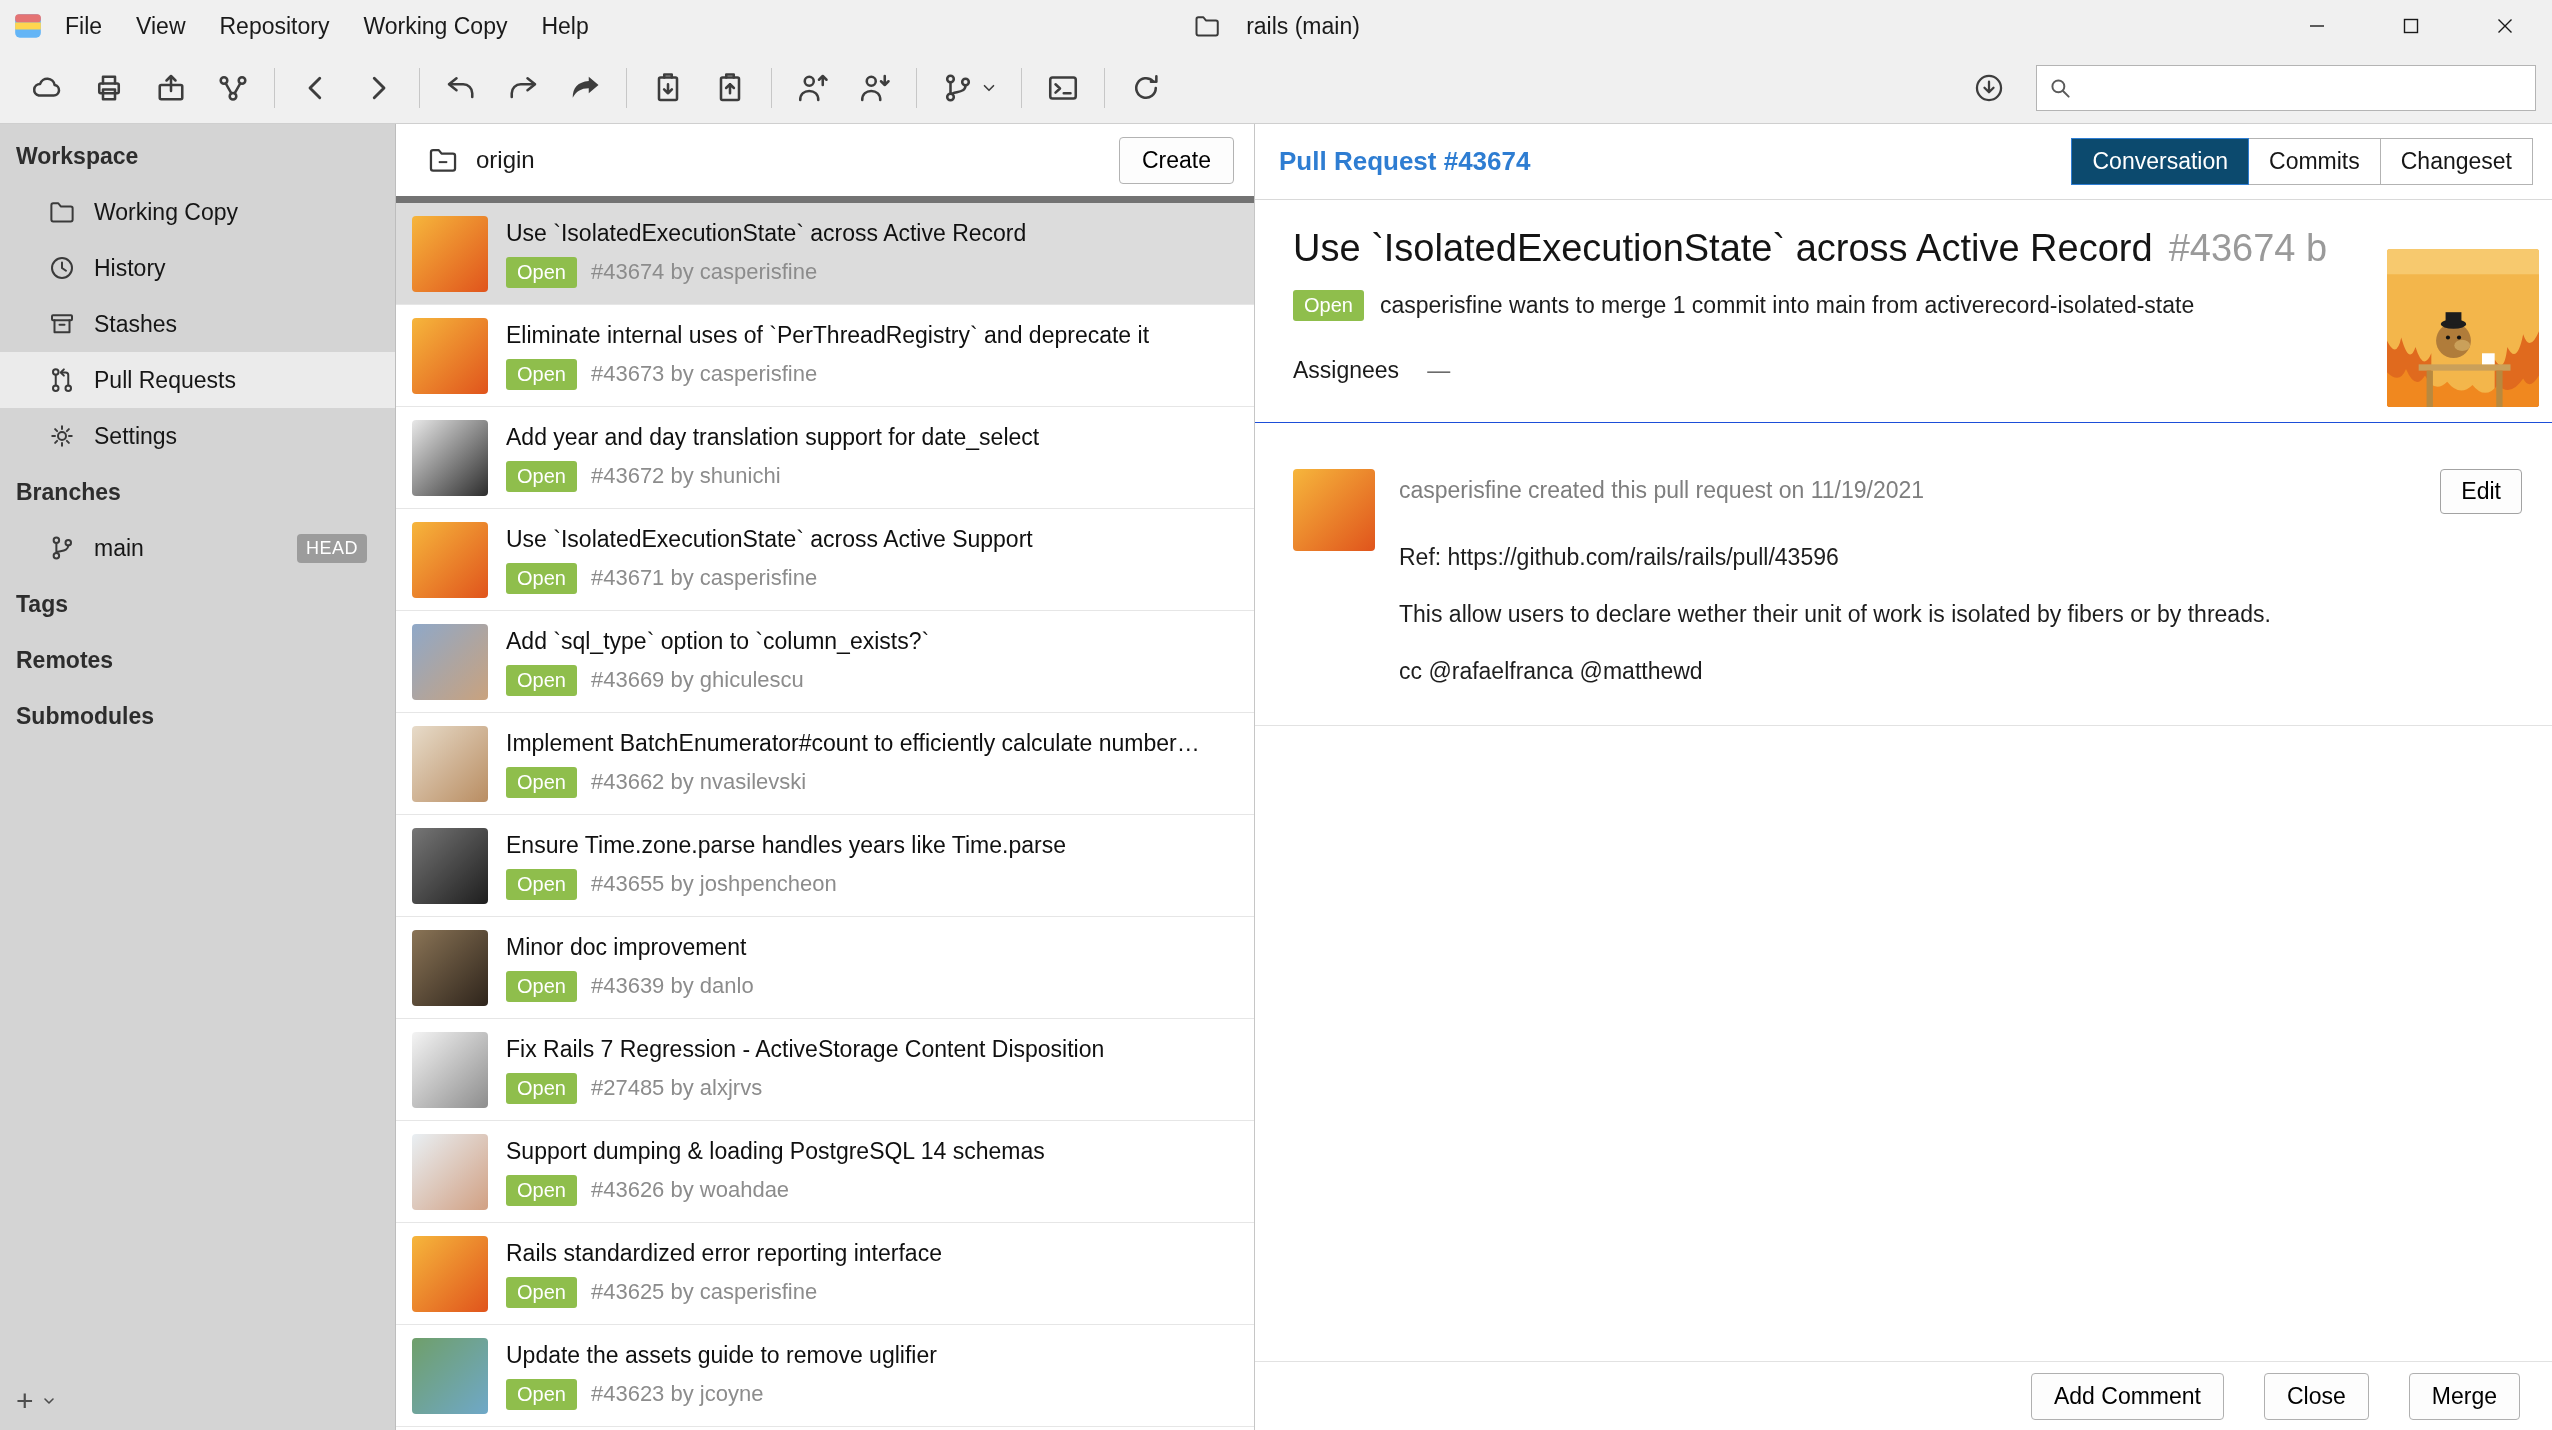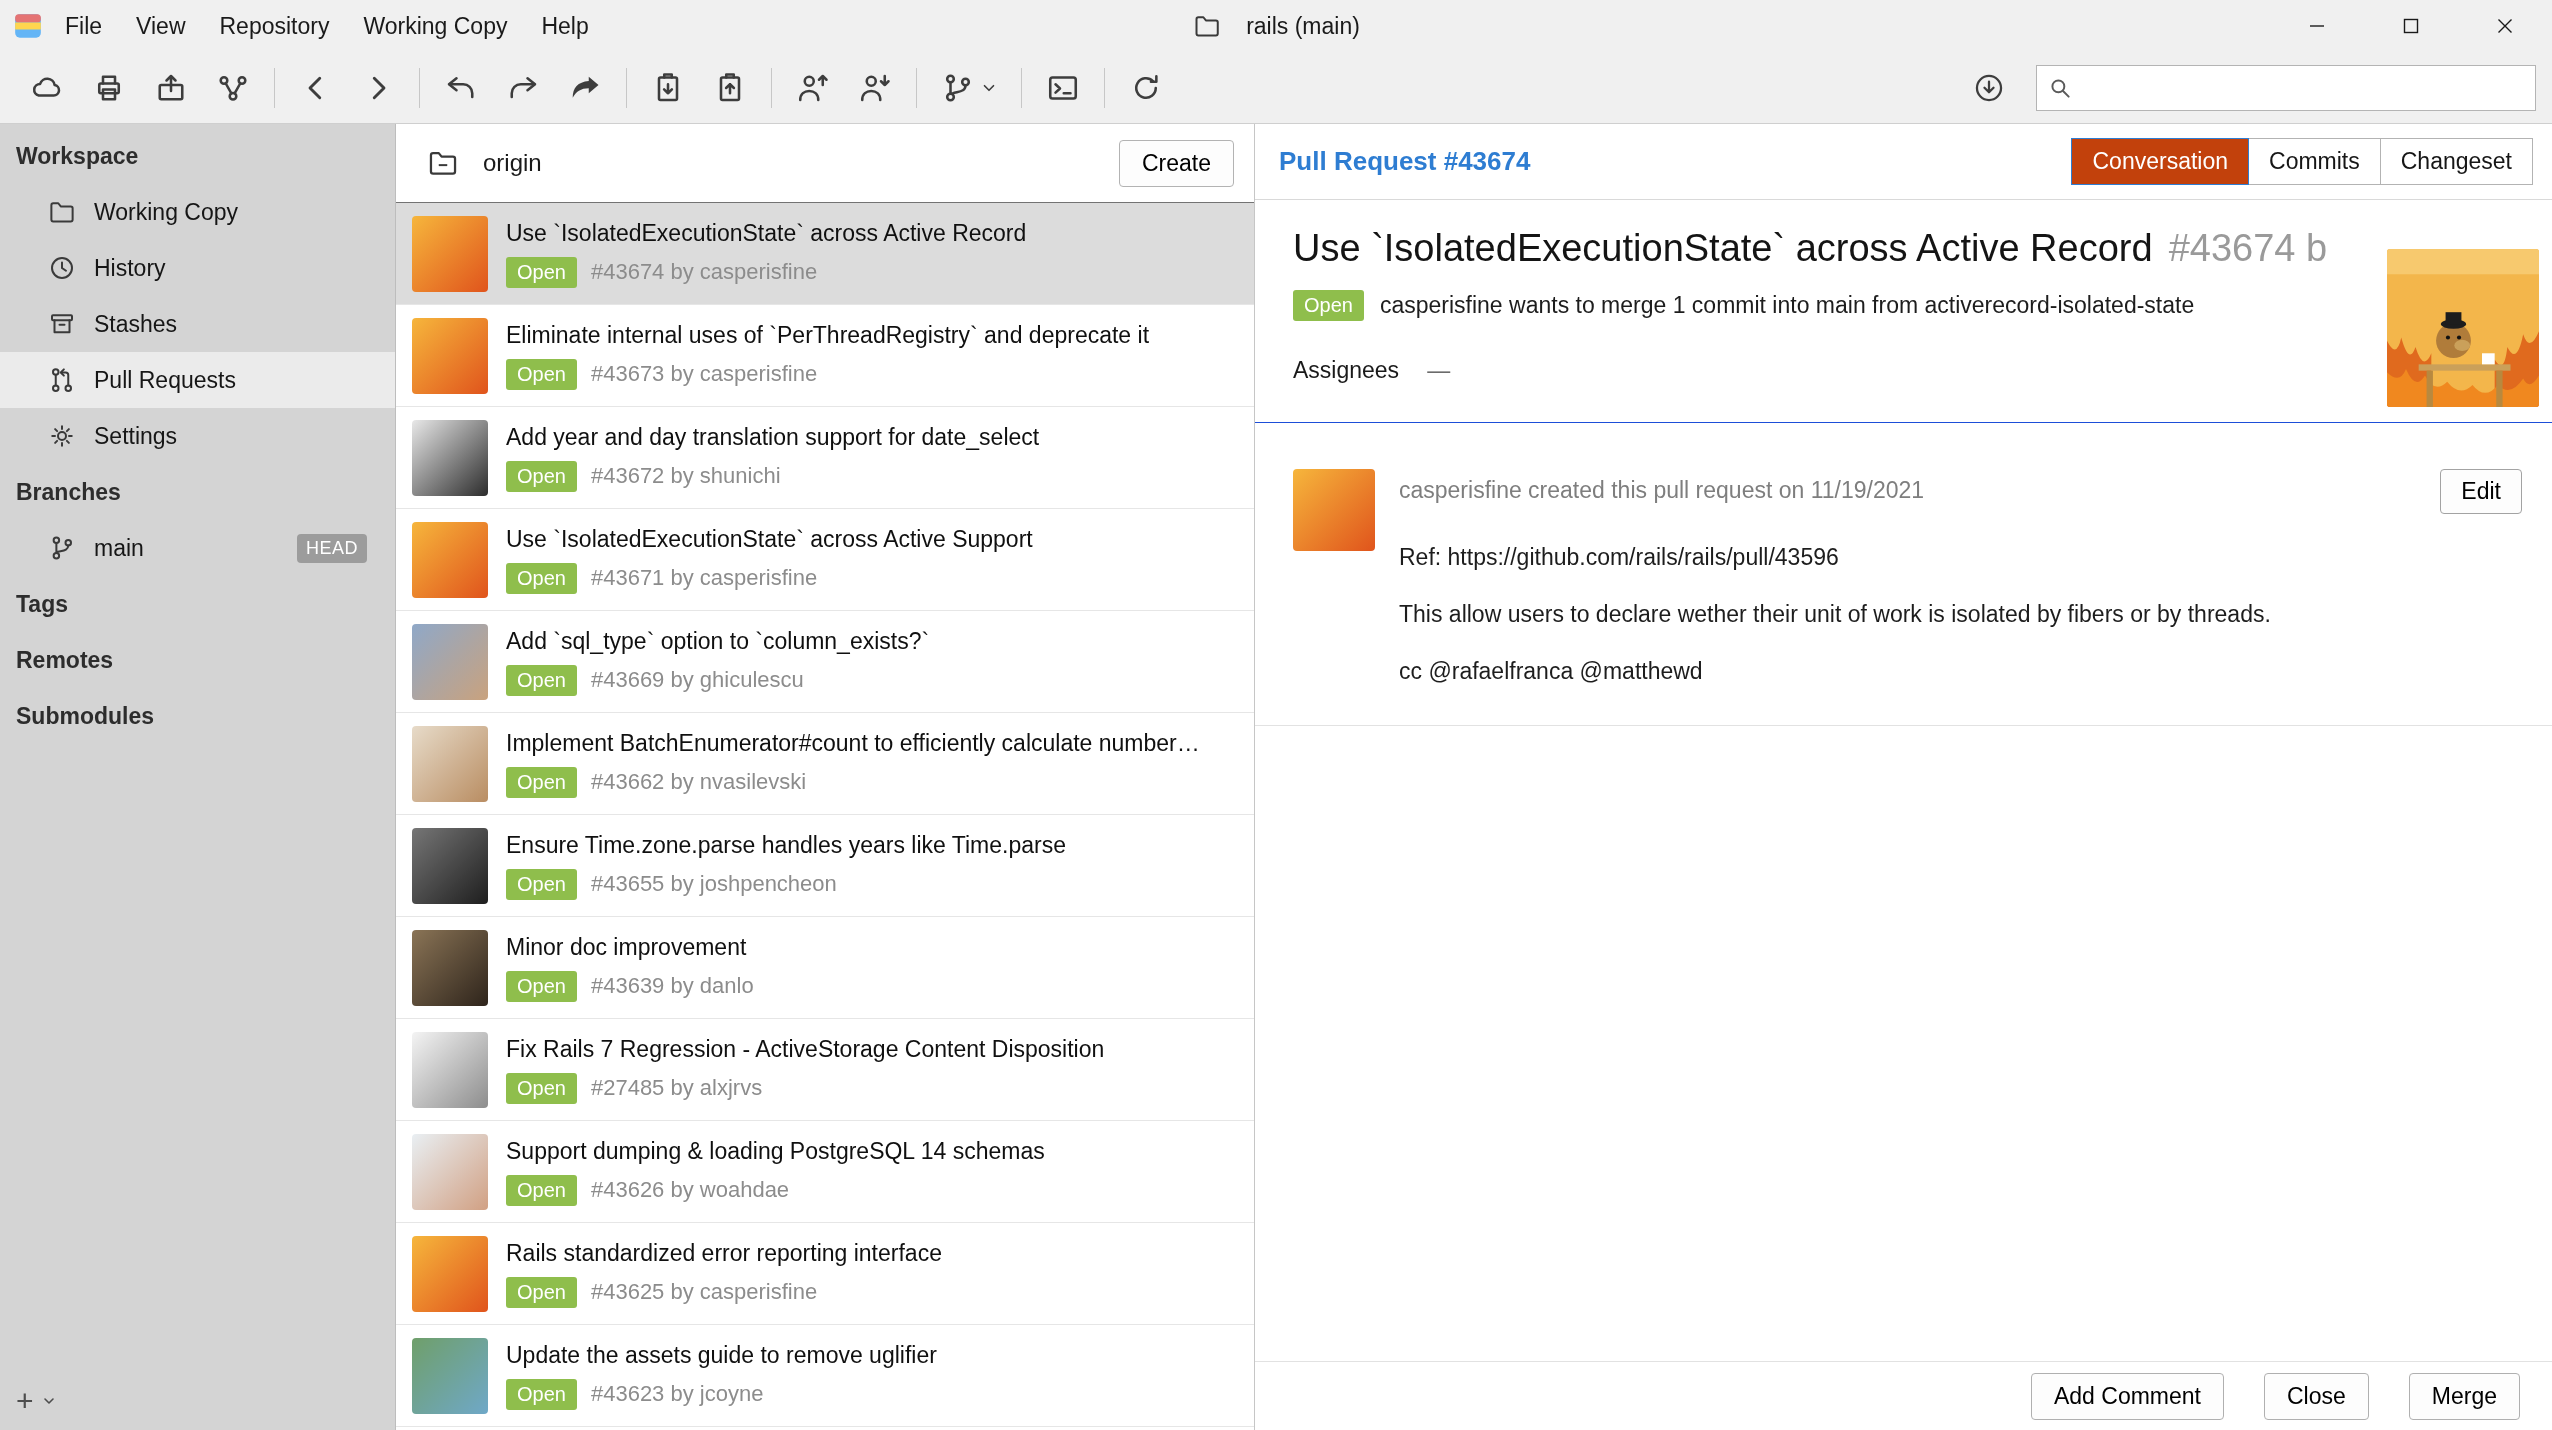--- a/index.html
+++ b/index.html
@@ -32,40 +32,40 @@
   .side-row { height:56px; display:flex; align-items:center; font-size:23px; }
   .side-header { padding-left:16px; font-weight:600; color:#2d2d2d; }
   .side-item { padding-left:46px; gap:16px; color:#161616; }
   .side-item.selected { background:#ebebeb; }
   .side-item .icn { width:32px; display:flex; justify-content:center; }
   .head-badge { margin-left:auto; margin-right:28px; background:#9c9c9c; color:#fff; font-size:18px; padding:4px 9px; border-radius:4px; letter-spacing:.5px; }
   .sidebar-add { position:absolute; bottom:12px; left:16px; display:flex; align-items:center; gap:7px; color:#4d4d4d; font-size:30px; }
 
   
   .list-panel { width:859px; flex:0 0 859px; background:#fff; border-right:1px solid #c6c6c6; display:flex; flex-direction:column; min-height:0; }
-  .list-header { flex:0 0 79px; display:flex; align-items:center; padding:0 20px 0 30px; border-bottom:1px solid #737373;gap:7px; }
+  .list-header { flex:0 0 79px; display:flex; align-items:center; padding:0 20px 0 30px; border-bottom:7px solid #737373; }
   .remote-name { font-size:24px; margin-left:16px; }
   .create-btn { margin-left:auto; font-size:23px; padding:9px 22px; background:#fdfdfd; border:1px solid #b3b3b3; border-radius:4px; }
   .pr-list { flex:1; overflow:hidden; }
   .pr-item { height:102px; display:flex; align-items:center; padding:0 16px; border-bottom:1px solid #e6e6e6; background:#fff; }
   .pr-item.selected { background:#dcdcdc; }
   .pr-avatar { width:76px; height:76px; border-radius:4px; flex:0 0 76px; }
   .pr-item-body { margin-left:18px; display:flex; flex-direction:column; gap:10px; min-width:0; }
   .pr-title { font-size:23px; color:#101010; white-space:nowrap; overflow:hidden; text-overflow:ellipsis; }
   .pr-meta-row { display:flex; align-items:center; gap:14px; }
   .badge-open { background:#8fbe4c; color:#fff; font-size:20px; padding:4px 11px; border-radius:3px; }
   .pr-meta { font-size:22px; color:#8c8c8c; }
 
   
   .detail-panel { flex:1; display:flex; flex-direction:column; background:#fff; min-width:0; }
   .detail-header { flex:0 0 76px; display:flex; align-items:center; padding:0 19px 0 24px; border-bottom:1px solid #d9d9d9; }
   .detail-header-title { font-size:26px; color:#2e7dd2; font-weight:600; }
   .tabs { margin-left:auto; display:flex; }
   .tab { font-size:23px; padding:9px 20px; border:1px solid #b3b3b3; background:#fff; color:#161616; margin-left:-1px; }
-  .tab.active { background:#c2410c; border-color:#2e7dd2; color:#fff; position:relative; }
+  .tab.active { background:#0c4a6e; border-color:#2e7dd2; color:#fff; position:relative; }
   .detail-body { flex:1; position:relative; display:flex; flex-direction:column; min-height:0; }
   .pr-heading { padding:27px 200px 38px 38px; border-bottom:1px solid #1d4ed8; }
   .pr-h1 { font-size:38px; font-weight:400; color:#141414; }
   .pr-h1 .suffix { color:#9a9a9a; margin-left:16px; }
   .merge-row { margin-top:20px; display:flex; align-items:center; gap:16px; font-size:23px; color:#1d1d1d; }
   .assignees-row { margin-top:36px; display:flex; align-items:center; gap:28px; font-size:23px; }
   .assignees-row .dash { color:#6b6b6b; }
   .meme { position:absolute; top:49px; right:13px; width:152px; height:158px; border-radius:3px; overflow:hidden; }
   .comment { padding:46px 30px 40px 38px; border-bottom:1px solid #e2e2e2; display:flex; gap:24px; }
   .comment-avatar { width:82px; height:82px; border-radius:4px; flex:0 0 82px; }

